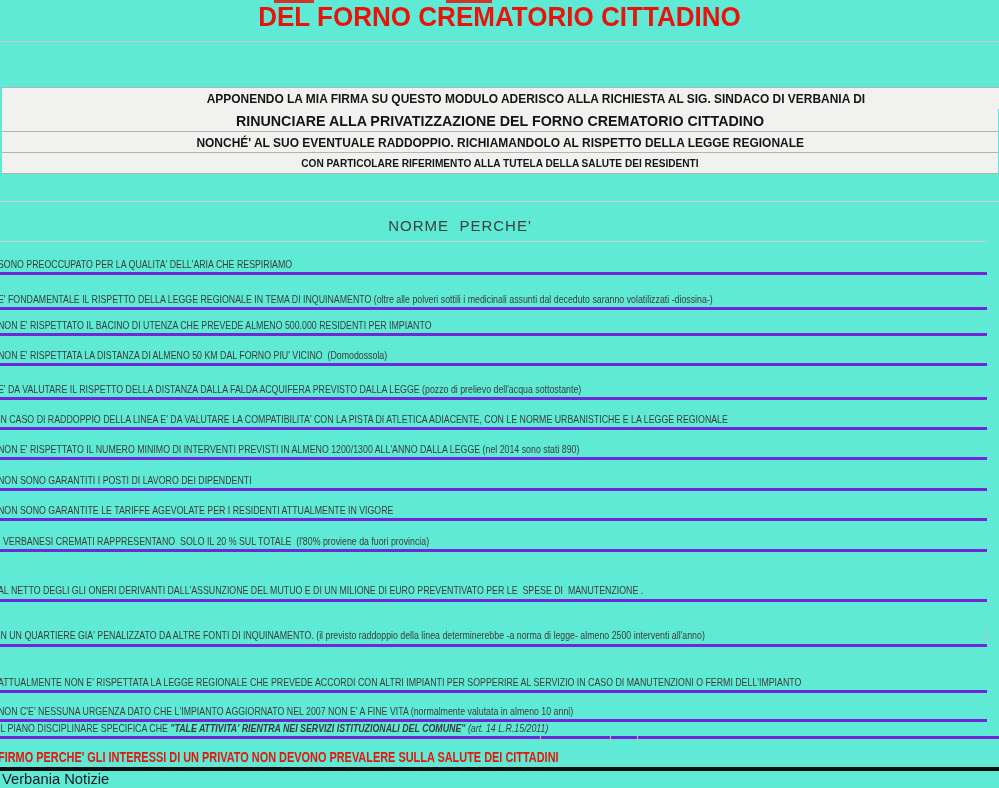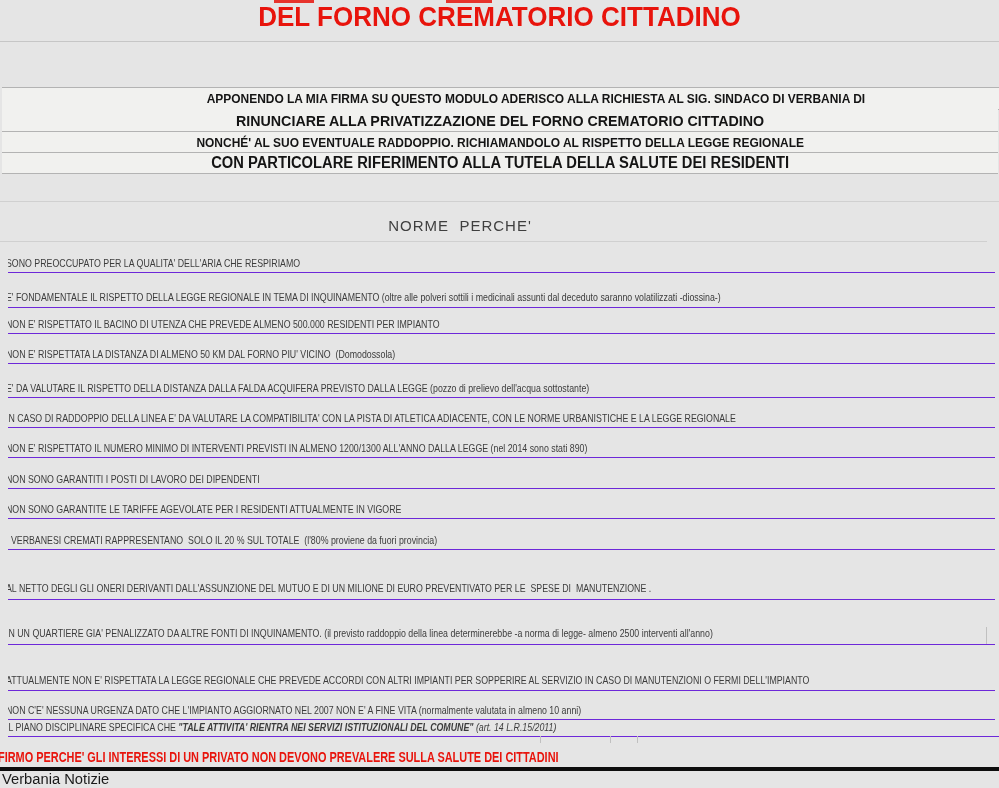--- a/index.html
+++ b/index.html
@@ -1,49 +1,49 @@
 <!DOCTYPE html>
 <html><head>
 <meta charset="utf-8">
 <style>
   html,body{margin:0;padding:0;background:#ffffff;}
   .page{
-    position:relative;width:999px;height:788px;background:#e5e5e5;overflow:hidden;
+    position:relative;width:999px;height:788px;background:#5eead4;overflow:hidden;
     font-family:"Liberation Sans",sans-serif;
   }
   
   .frag{position:absolute;top:0;height:3px;background:#e8140c;opacity:.85;}
   
   .title{
     position:absolute;top:1px;left:0;width:999px;text-align:center;
     font-size:28px;font-weight:bold;color:#e8140c;white-space:pre;
   }
   .title .sq{display:inline-block;transform:scaleX(0.93);transform-origin:50% 50%;}
   .hline{position:absolute;height:1px;background:#c9c9c9;}
   
   .band{
     position:absolute;left:2px;width:996px;background:#f1f1ef;
     border-bottom:1px solid #b3b3b3;text-align:center;font-weight:bold;color:#141414;
     overflow:hidden;white-space:pre;
   }
   .band-a{top:87px;height:21px;line-height:22px;font-size:13px;border-top:1px solid #b3b3b3;padding-left:36px;}
   .band-b{top:109px;height:22px;line-height:23px;font-size:15.5px;}
   .band-c{top:132px;height:20px;line-height:21px;font-size:13px;}
-  .band-d{top:153px;height:20px;line-height:20px;font-size:16px;}
+  .band-d{top:153px;height:20px;line-height:20px;font-size:11px;}
   .band .sq{display:inline-block;transform:scaleX(0.92);transform-origin:50% 50%;}
   
   .heading{
     position:absolute;top:214px;left:0;width:920px;height:24px;line-height:24px;
     text-align:center;font-size:15px;letter-spacing:1px;color:#3f3f3f;white-space:pre;
   }
   
   .row{
-    position:absolute;left:8px;width:987px;border-bottom:1px solid #6d28d9;
+    position:absolute;left:0;width:987px;border-bottom:3px solid #6d28d9;
     overflow:hidden;white-space:pre;color:#3c3c3c;font-size:11px;
-    display:flex;align-items:flex-start;
+    display:flex;align-items:center;
   }
   .row .cond{
     display:inline-block;transform:scaleX(0.8);transform-origin:0 100%;
     padding-bottom:1px;margin-left:-2px;
   }
   .qtext{font-weight:bold;font-style:italic;}
   .qsuffix{font-style:italic;}
   
   .closing{
     position:absolute;left:0;top:751px;width:999px;height:14px;overflow:hidden;

